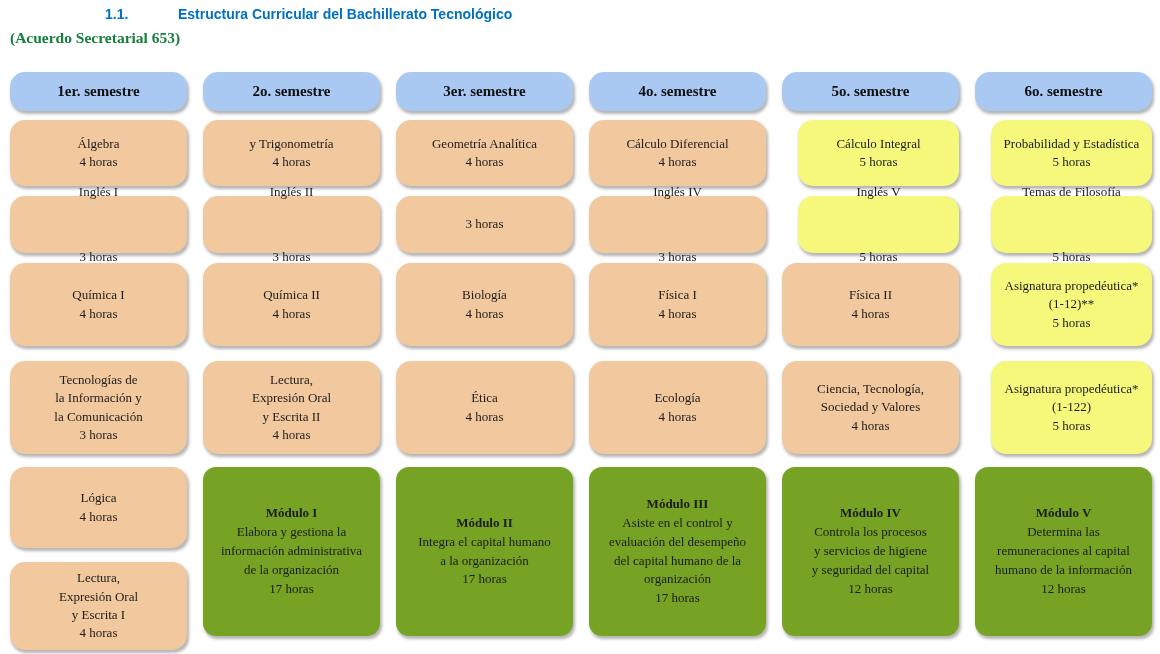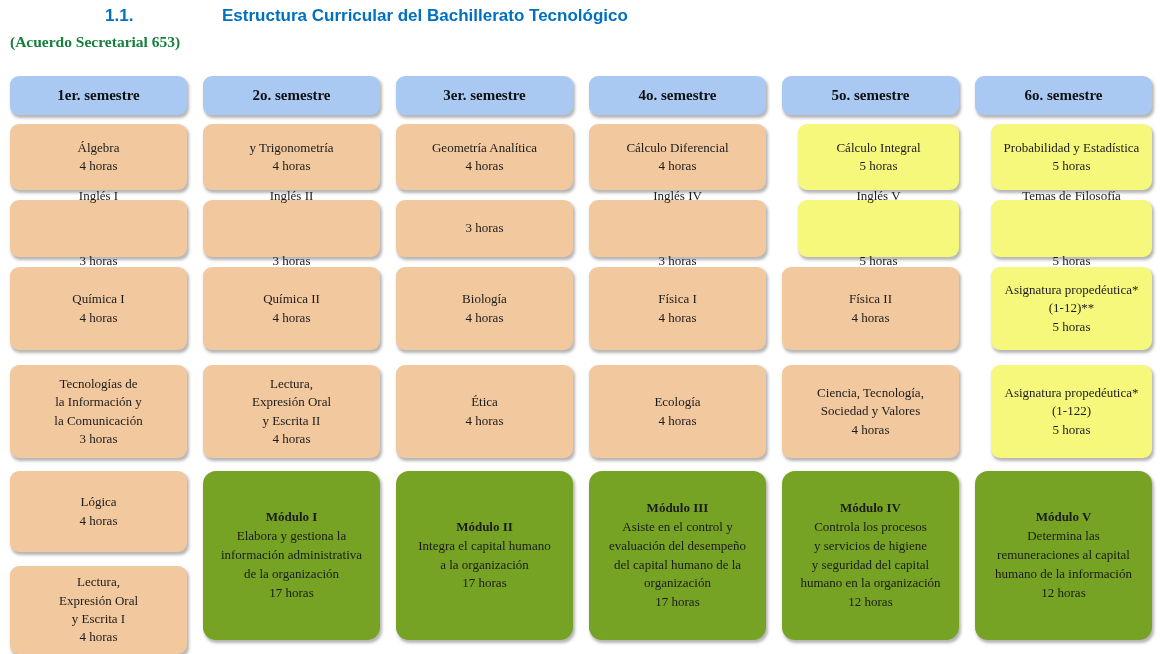--- a/index.html
+++ b/index.html
@@ -7,23 +7,22 @@
   body { font-family: "Liberation Serif", serif; color: #1b1b1b; }
 
   .page { width: 1160px; height: 654px; padding: 6px 8px 0 10px; position: relative; }
 
   .title-row {
     padding-left: 95px;
     display: flex;
     align-items: flex-start;
     font-family: "Liberation Sans", sans-serif;
     font-weight: bold;
-    font-size: 17px;
+    font-size: 14px;
     color: var(--title-blue, #0070C0);
-    gap: 44px;
   }
   .title-num { width: 73px; }
   .annotation {
     margin-top: 7px;
     text-align: left;
     padding-right: 4px;
     font-family: "Liberation Serif", serif;
     font-weight: bold;
     font-size: 15.5px;
     color: #15803d;
@@ -37,21 +36,21 @@
     column-gap: 16px;
   }
   .col { display: flex; flex-direction: column; }
 
   .cell {
     display: flex;
     flex-direction: column;
     justify-content: center;
     align-items: center;
     text-align: center;
-    border-radius: 9px;
+    border-radius: 15px;
     box-shadow: 1.5px 2.5px 3px rgba(90,90,90,0.45);
     font-size: 13px;
     line-height: 1.42;
     padding: 3px 4px;
   }
   .cell .line { width: 100%; }
 
   .header {
     height: 39px;
     background: var(--header-bg, #a9c9f3);
@@ -213,21 +212,20 @@
         <div class="cell basic r4">
           <div class="line">Ciencia, Tecnología,</div>
           <div class="line">Sociedad y Valores</div>
           <div class="line">4 horas</div>
         </div>
         <div class="cell module r5">
           <div class="mod-title">Módulo IV</div>
           <div class="line">Controla los procesos</div>
           <div class="line">y servicios de higiene</div>
           <div class="line">y seguridad del capital</div>
-          <div class="line">humano en la organización</div>
           <div class="line">12 horas</div>
         </div>
       </div>
       <div class="col">
         <div class="cell header">6o. semestre</div>
         <div class="cell propedeutic r1">
           <div class="line">Probabilidad y Estadística</div>
           <div class="line">5 horas</div>
         </div>
         <div class="cell propedeutic r2">

